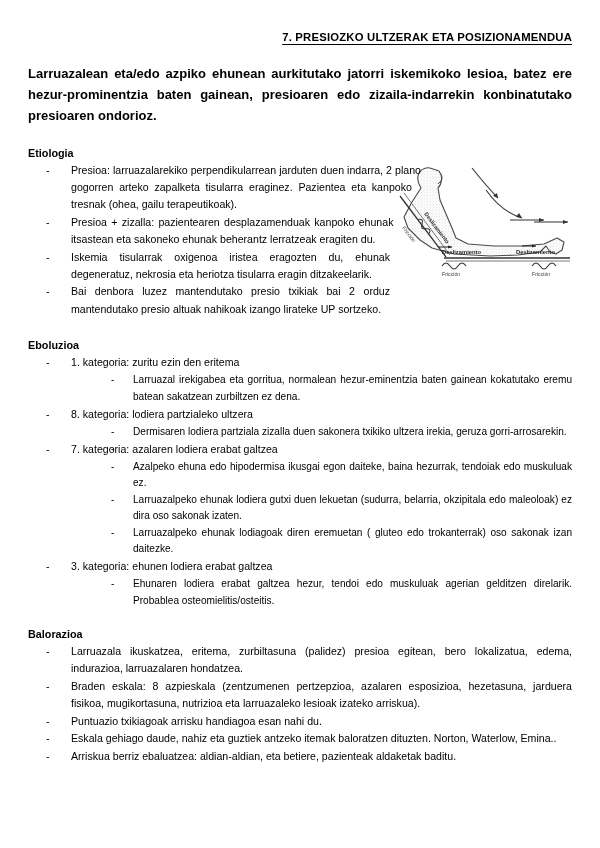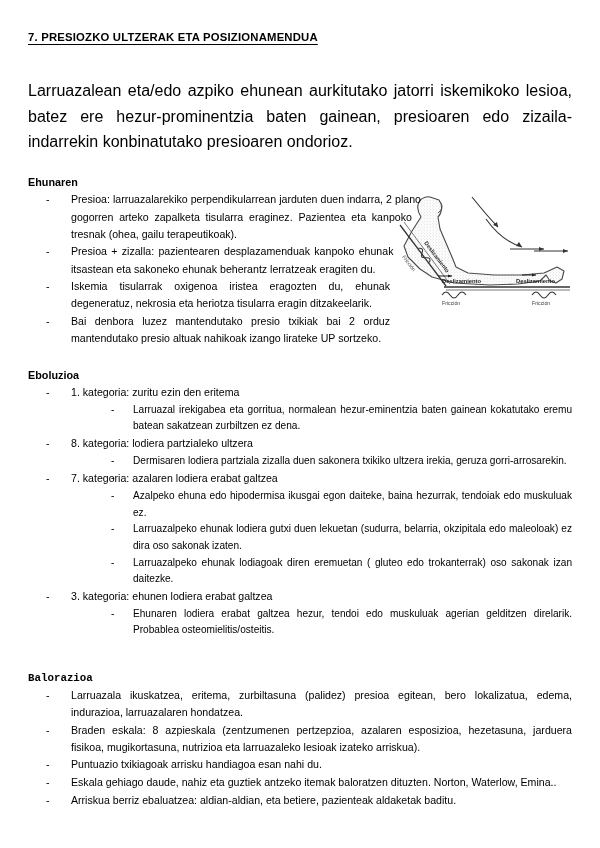--- a/index.html
+++ b/index.html
@@ -20,47 +20,48 @@
   }
   .content {
     position: absolute;
     left: 28px;
     top: 0;
     width: 544px;
   }
 
   
   .doc-title {
-    text-align: left;
+    text-align: right;
     font-size: 11.3px;
     font-weight: bold;
     letter-spacing: 0.2px;
     text-decoration: underline;
     text-underline-offset: 2.5px;
     margin-top: 30px;
     margin-bottom: 0;
     line-height: 1.3;
   }
 
   
   .intro {
-    margin-top: 33px;
-    font-size: 16px;
+    margin-top: 18px;
+    font-size: 13px;
     line-height: 1.62;
     text-align: justify;
+    font-weight: bold;
   }
 
   
   .section-head {
     font-size: 10.8px;
     font-weight: bold;
     margin-top: 21px;
     margin-bottom: 3px;
   }
-  .section-head.tight { margin-top: 33px; font-family: Liberation Mono, monospace; }
+  .section-head.tight { margin-top: 19px; }
 
   
   ul.lvl1, ul.lvl2 {
     list-style: none;
     margin: 0;
     padding: 0;
   }
   ul.lvl1 { margin-left: 16px; }
   ul.lvl2 { margin-left: 38px; margin-top: 1px; }
 
@@ -99,21 +100,21 @@
 </head>
 <body>
 
 <div class="page">
   <div class="content">
 
     <h1 class="doc-title">7. PRESIOZKO ULTZERAK ETA POSIZIONAMENDUA</h1>
 
     <p class="intro">Larruazalean eta/edo azpiko ehunean aurkitutako jatorri iskemikoko lesioa, batez ere hezur-prominentzia baten gainean, presioaren edo zizaila-indarrekin konbinatutako presioaren ondorioz.</p>
 
-    <h2 class="section-head">Ehunaren</h2>
+    <h2 class="section-head">Etiologia</h2>
 
     <div class="figure">
       <svg viewBox="0 0 178 120" xmlns="http://www.w3.org/2000/svg" aria-hidden="true">
         <defs>
           <pattern id="stip" width="3" height="3" patternUnits="userSpaceOnUse">
             <rect width="3" height="3" fill="#ffffff"></rect>
             <circle cx="0.8" cy="0.8" r="0.42" fill="#9a9a9a"></circle>
             <circle cx="2.2" cy="2.1" r="0.34" fill="#b0b0b0"></circle>
           </pattern>
         </defs>

